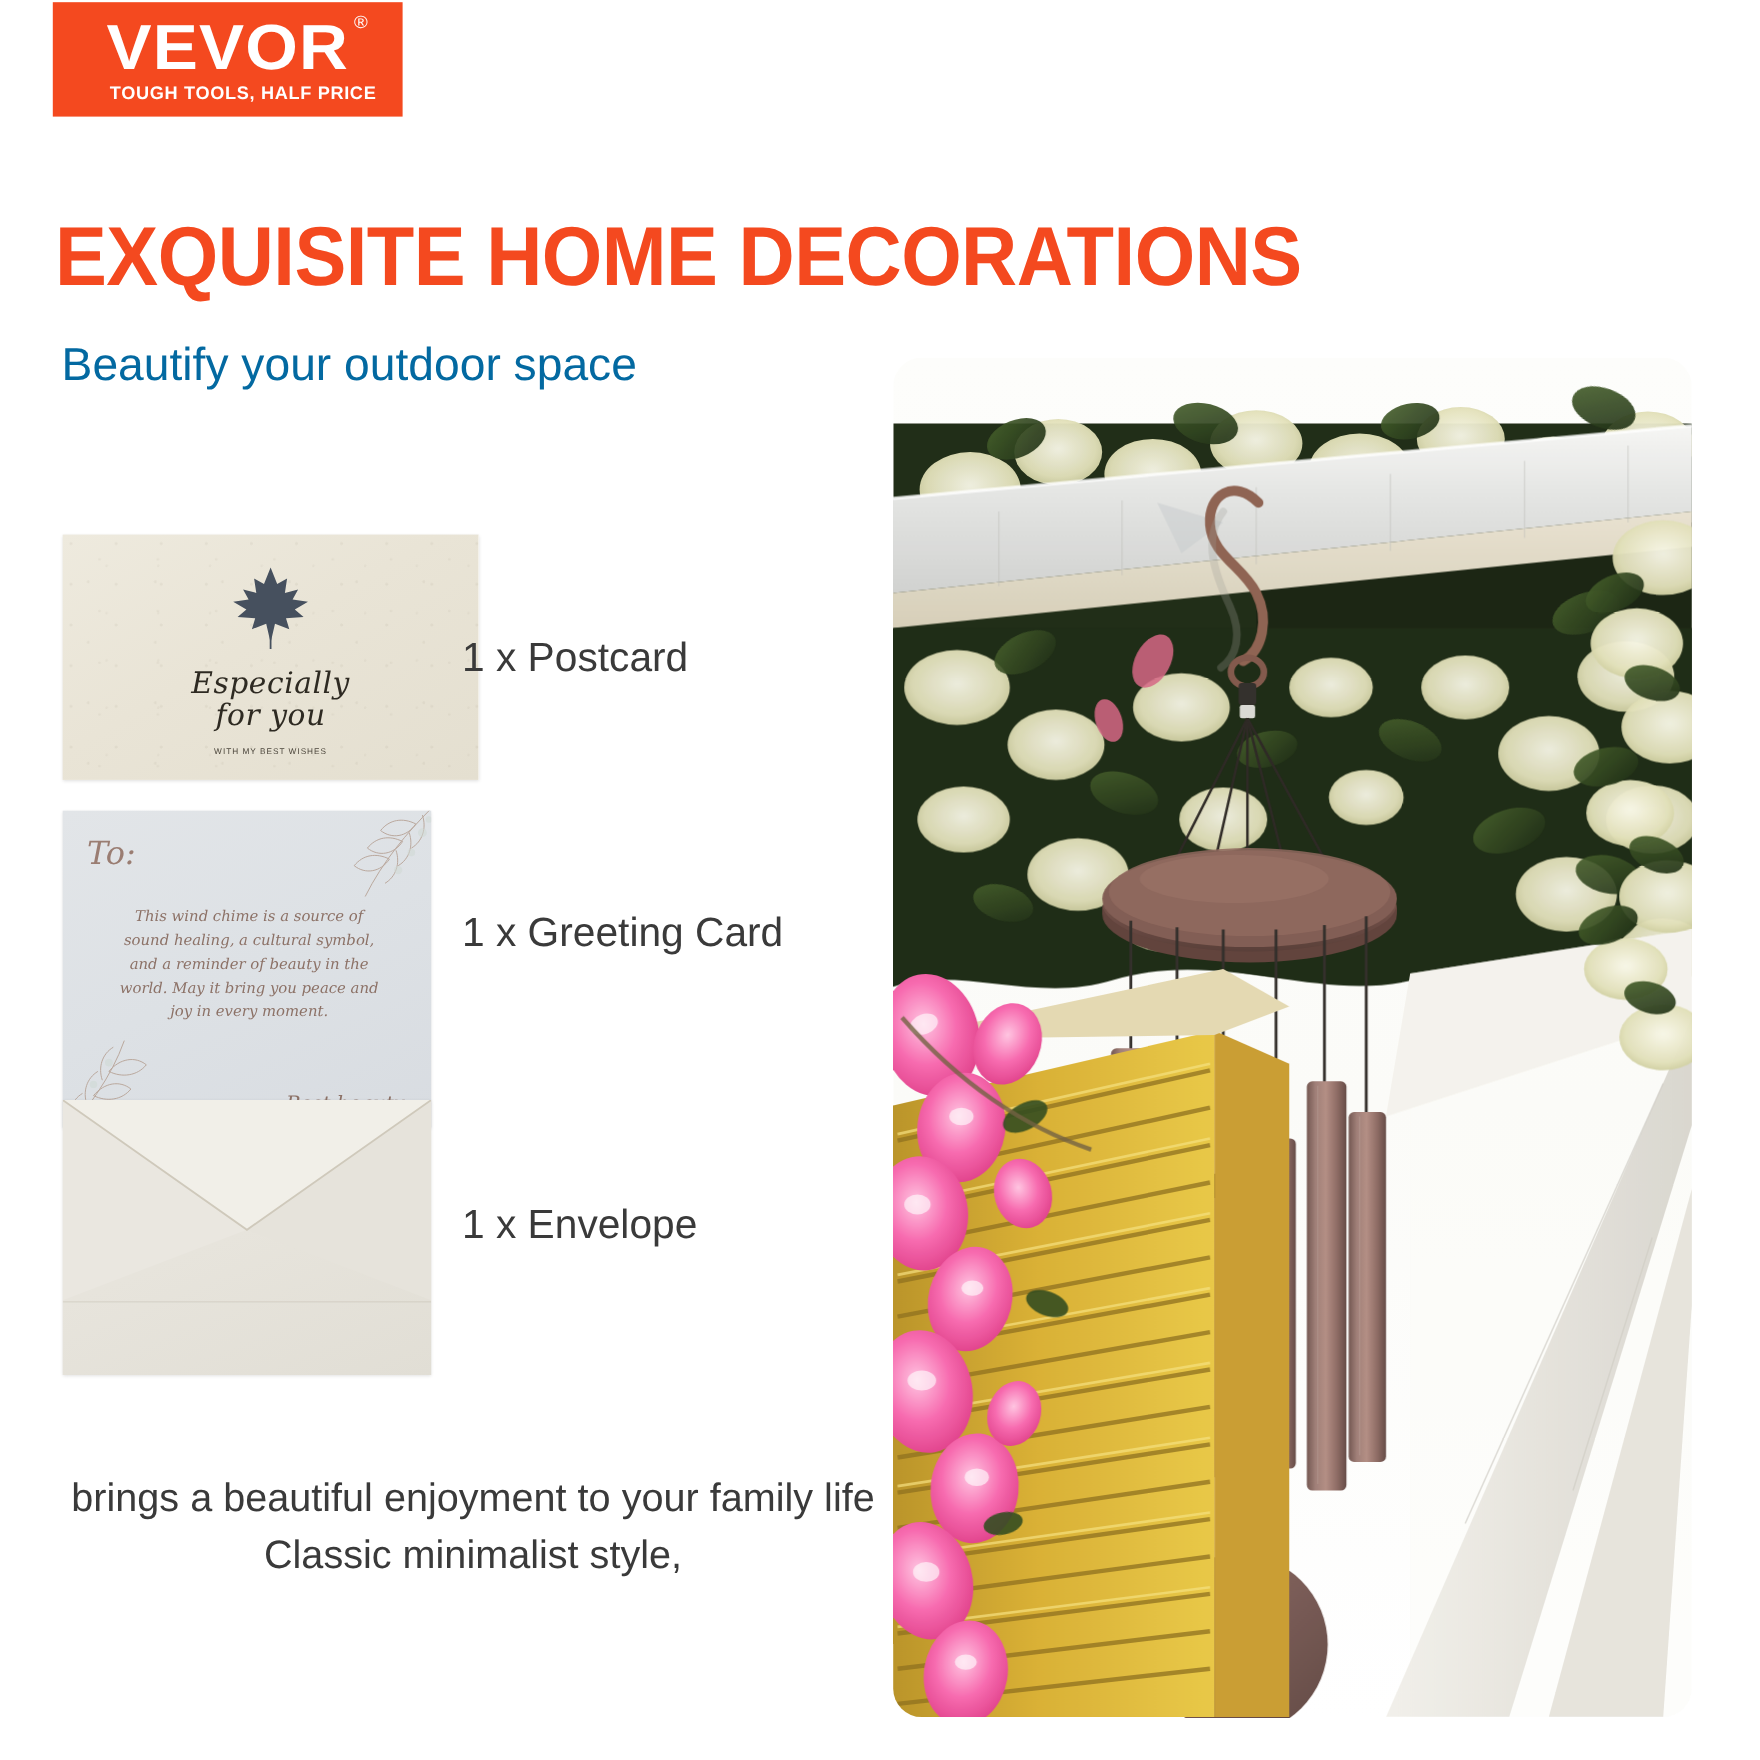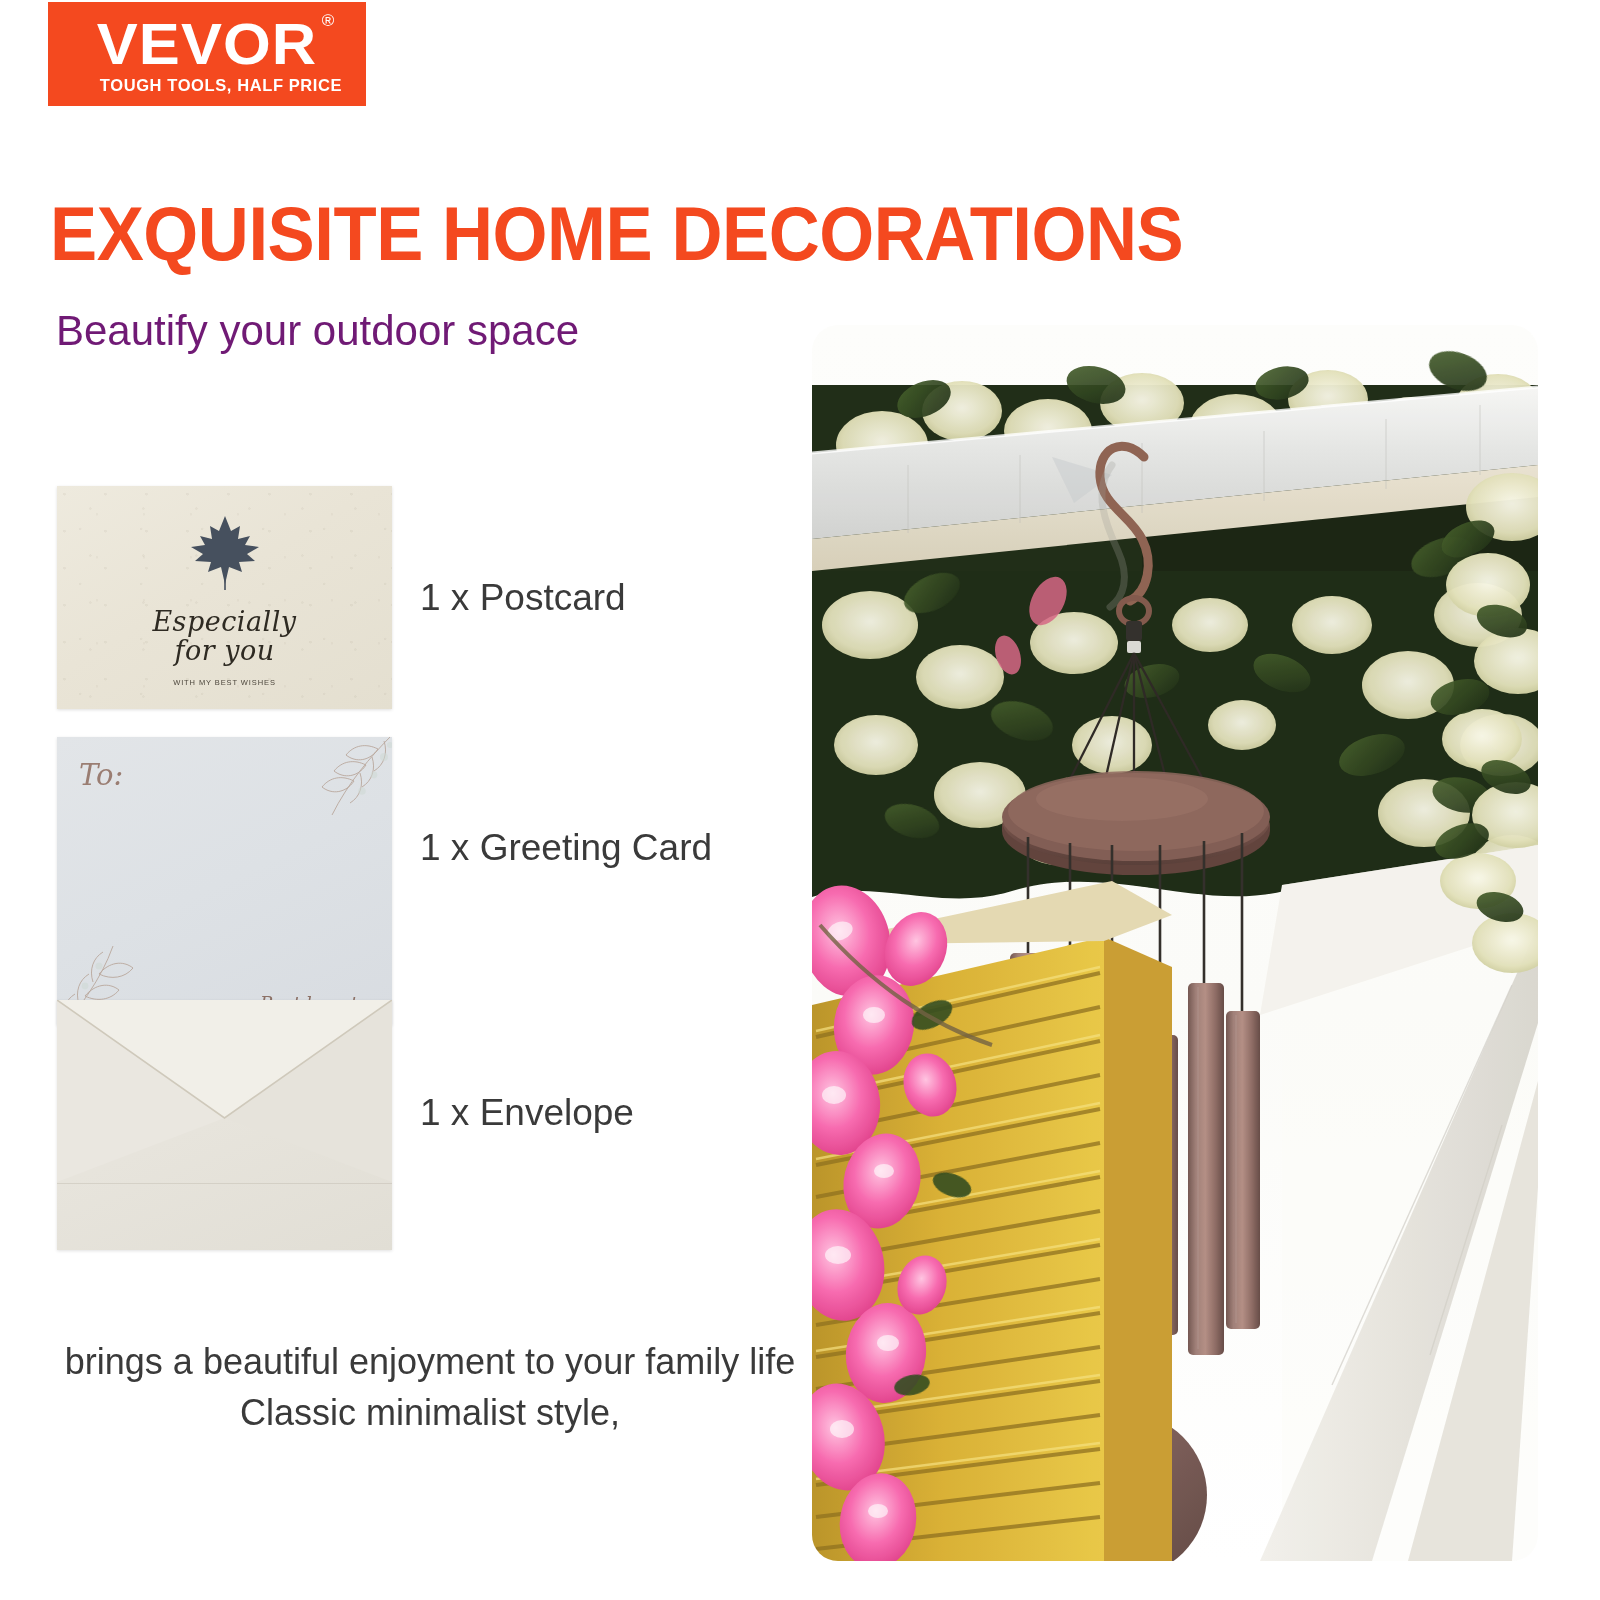--- a/index.html
+++ b/index.html
@@ -70,21 +70,21 @@
     line-height: 1;
     letter-spacing: -0.5px;
     transform: scaleX(0.93);
     transform-origin: left top;
     white-space: nowrap;
   }
   #subheadline {
     position: absolute;
     left: 56px;
     top: 306px;
-    color: #701a75;
+    color: #0369a1;
     font-family: "Liberation Sans", sans-serif;
     font-weight: normal;
     font-size: 42px;
     line-height: 1.2;
     white-space: nowrap;
   }
   .item-label {
     position: absolute;
     color: #3a3a3a;
     font-family: "Liberation Sans", sans-serif;
@@ -92,21 +92,21 @@
     line-height: 1;
     white-space: nowrap;
     text-align: center;
   }
 
   
   #postcard {
     position: absolute;
     left: 57px;
     top: 486px;
-    width: 335px;
+    width: 378px;
     height: 223px;
     background:
       radial-gradient(circle at 18% 22%, rgba(150,140,120,.10) 0 1.2px, transparent 1.6px),
       radial-gradient(circle at 63% 48%, rgba(150,140,120,.09) 0 1.1px, transparent 1.5px),
       radial-gradient(circle at 38% 78%, rgba(150,140,120,.10) 0 1.1px, transparent 1.5px),
       radial-gradient(circle at 85% 66%, rgba(150,140,120,.08) 0 1px, transparent 1.4px),
       linear-gradient(150deg, #eeeade 0%, #e9e4d6 45%, #e4dfd0 100%);
     background-size: 41px 37px, 53px 47px, 61px 55px, 47px 43px, 100% 100%;
     box-shadow: 0 1px 3px rgba(0,0,0,.13);
     overflow: hidden;
@@ -294,20 +294,21 @@
       <path d="M42 72 C38 60 42 48 52 42"></path>
     </g>
     <g fill="#cfd9d4" opacity="0.55">
       <circle cx="22" cy="96" r="4"></circle>
         <circle cx="34" cy="76" r="3.4"></circle>
       <circle cx="48" cy="56" r="3.6"></circle>
         <circle cx="14" cy="110" r="3"></circle>
     </g>
   </svg>
   <div id="gc-to">To:</div>
+  <div id="gc-message">This wind chime is a source of sound healing, a cultural symbol, and a reminder of beauty in the world. May it bring you peace and joy in every moment.</div>
   <div id="gc-best">Best beauty</div>
 </div>
 <div class="item-label" style="left:420px; top:829px;">1 x Greeting Card</div>
 
 <div id="envelope">
   <svg id="env-seam" viewBox="0 0 335 182" preserveAspectRatio="none">
     <polygon points="0,0 335,0 167.5,118" fill="#f1efe8"></polygon>
     <polygon points="0,0 167.5,118 0,182" fill="#eae7e0"></polygon>
     <polygon points="335,0 167.5,118 335,182" fill="#e6e3db"></polygon>
     <path d="M0 0 L167.5 118 L335 0" stroke="#cfc9bb" stroke-width="1.6" fill="none"></path>

